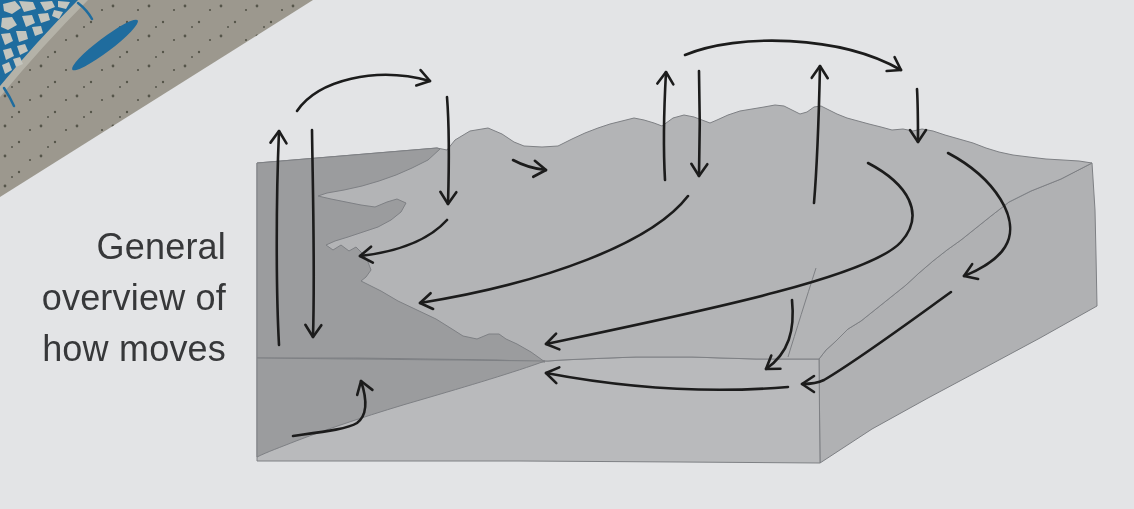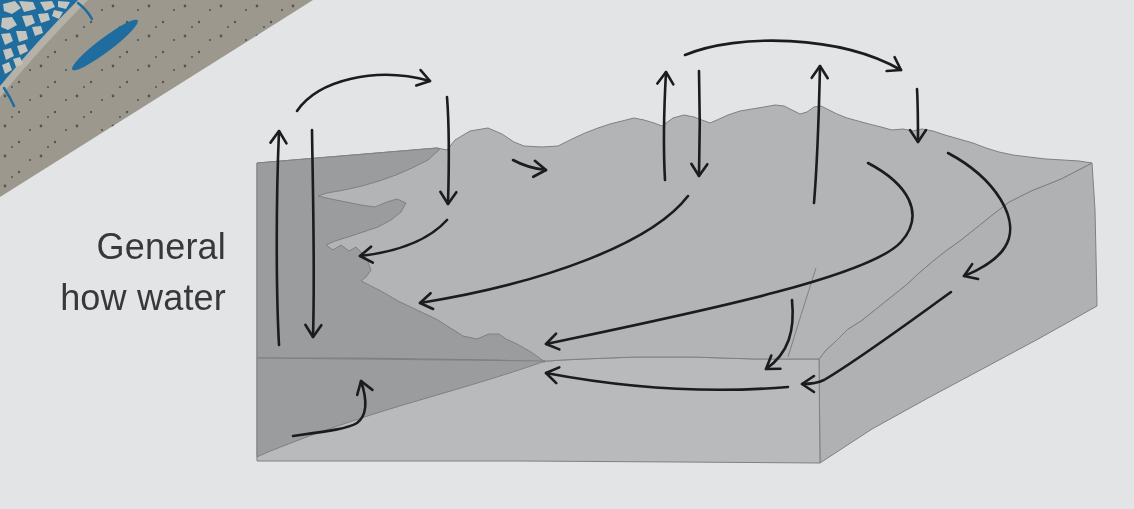--- a/index.html
+++ b/index.html
@@ -110,15 +110,16 @@
         <path d="M868,163 C908,184 926,214 901,242 C868,278 688,314 546,344" class="arrow" marker-end="url(#arrowhead)"></path>
         <path d="M951,292 C908,323 858,360 824,380 C818,383 811,384 802,384" class="arrow" marker-end="url(#arrowhead)"></path>
         <path d="M792,300 C795,330 789,353 766,369" class="arrow" marker-end="url(#arrowhead)"></path>
         <path d="M788,387 C716,393 636,390 546,373" class="arrow" marker-end="url(#arrowhead)"></path>
         <path d="M293,436 C322,432 348,429 357,423 C369,414 366,396 361,381" class="arrow" marker-end="url(#arrowhead)"></path>
       </g>
   </svg>
 
   <div class="caption">
     <span>General</span>
-    <span>how water</span>
+    <span>overview of</span>
+    <span>how moves</span>
   </div>
 </div>
 
 </body></html>

